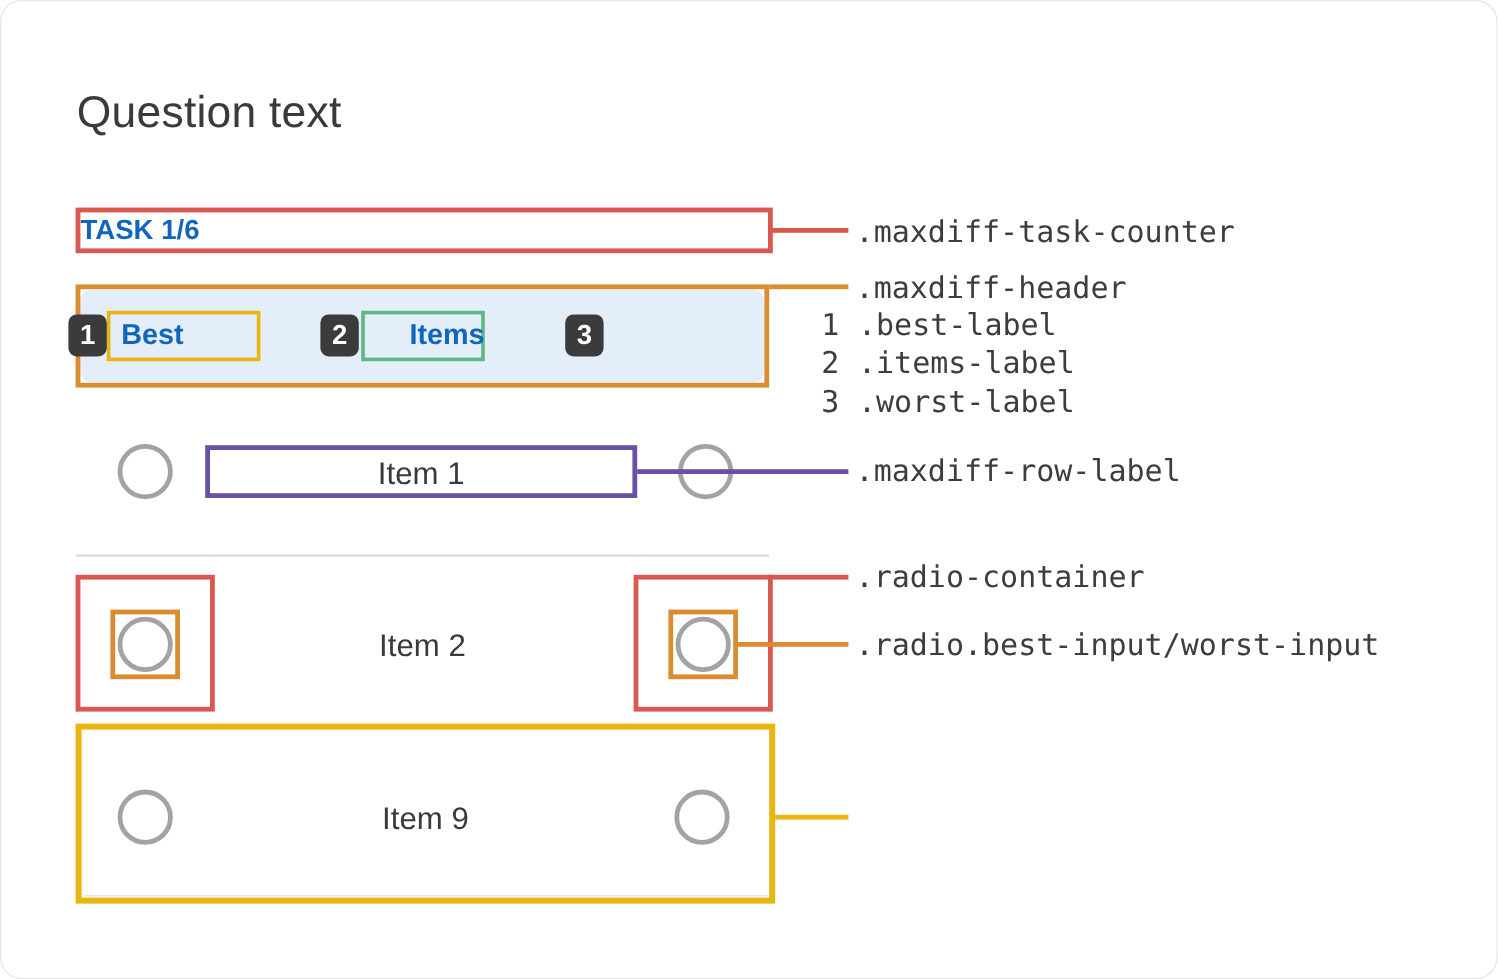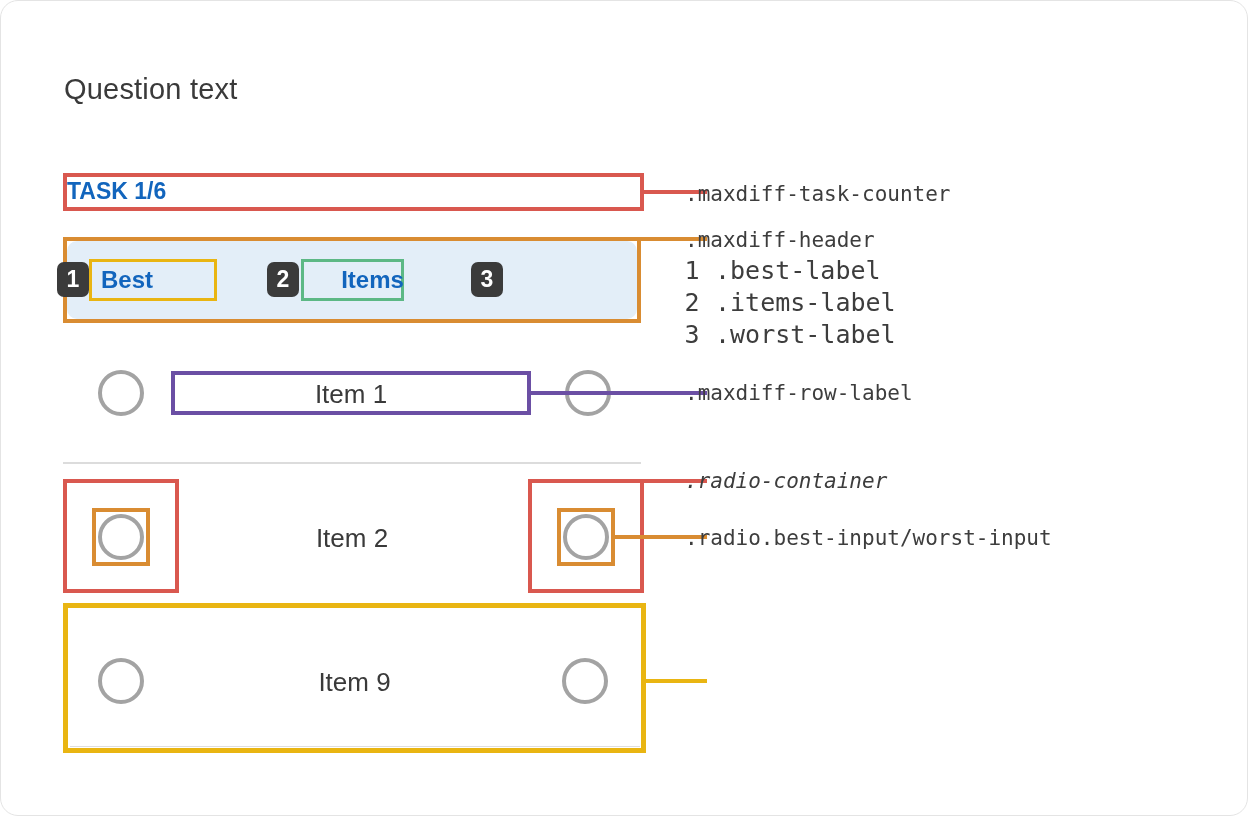--- a/index.html
+++ b/index.html
@@ -13,21 +13,21 @@
     background: #ffffff;
     border: 1px solid #e4e4e4;
     border-radius: 18px;
     overflow: hidden;
   }
 
   .abs { position: absolute; }
 
   .question-title {
     left: 63px; top: 72px;
-    font-size: 29px;
+    font-size: 37px;
     font-weight: 400;
     color: var(--c-text_dark, #3a3a3a);
     letter-spacing: 0.2px;
   }
 
   
   .anno-box { position: absolute; background: transparent; }
   .task-box    { left: 62px;  top: 172px; width: 581px; height: 38px;  border: 4px solid var(--c-red, #d9584f); }
   .header-box  { left: 62px;  top: 236px; width: 578px; height: 86px;  border: 4px solid var(--c-orange, #d98c32); z-index: 2; }
   .rowlabel-box{ left: 170px; top: 370px; width: 360px; height: 44px;  border: 4px solid var(--c-purple, #6b4fa4); z-index: 2; }
@@ -108,32 +108,32 @@
   .conn-task     { left: 641px; top: 189px; width: 65px; background: var(--c-red, #d9584f); }
   .conn-header   { left: 640px; top: 236px; width: 66px; background: var(--c-orange, #d98c32); }
   .conn-rowlabel { left: 530px; top: 390px; width: 176px; background: var(--c-purple, #6b4fa4); }
   .conn-radiocontainer { left: 639px; top: 478px; width: 67px; background: var(--c-red, #d9584f); }
   .conn-radioinput     { left: 614px; top: 534px; width: 92px; background: var(--c-orange, #d98c32); }
   .conn-response       { left: 645px; top: 678px; width: 61px; background: var(--c-gold, #e9b512); }
 
   
   .anno-label {
     position: absolute;
-    left: 684px;
+    left: 712px;
     height: 28px; line-height: 28px;
     font-family: "DejaVu Sans Mono", monospace;
-    font-size: 21px;
+    font-size: 25px;
     color: var(--c-annotation_text, #3d3d3d);
     white-space: nowrap;
     z-index: 6;
   }
   .lbl-task      { top: 179px; }
   .lbl-header    { top: 225px; }
   .lbl-rowlabel  { top: 378px; }
-  .lbl-radiocontainer { top: 466px; font-style: italic; }
+  .lbl-radiocontainer { top: 466px; }
   .lbl-radioinput     { top: 523px; }
   .lbl-response       { top: 666px; }
 
   .legend-row {
     position: absolute;
     left: 680px;
     height: 28px; line-height: 28px;
     display: flex;
     font-family: "DejaVu Sans Mono", monospace;
     font-size: 25px;

